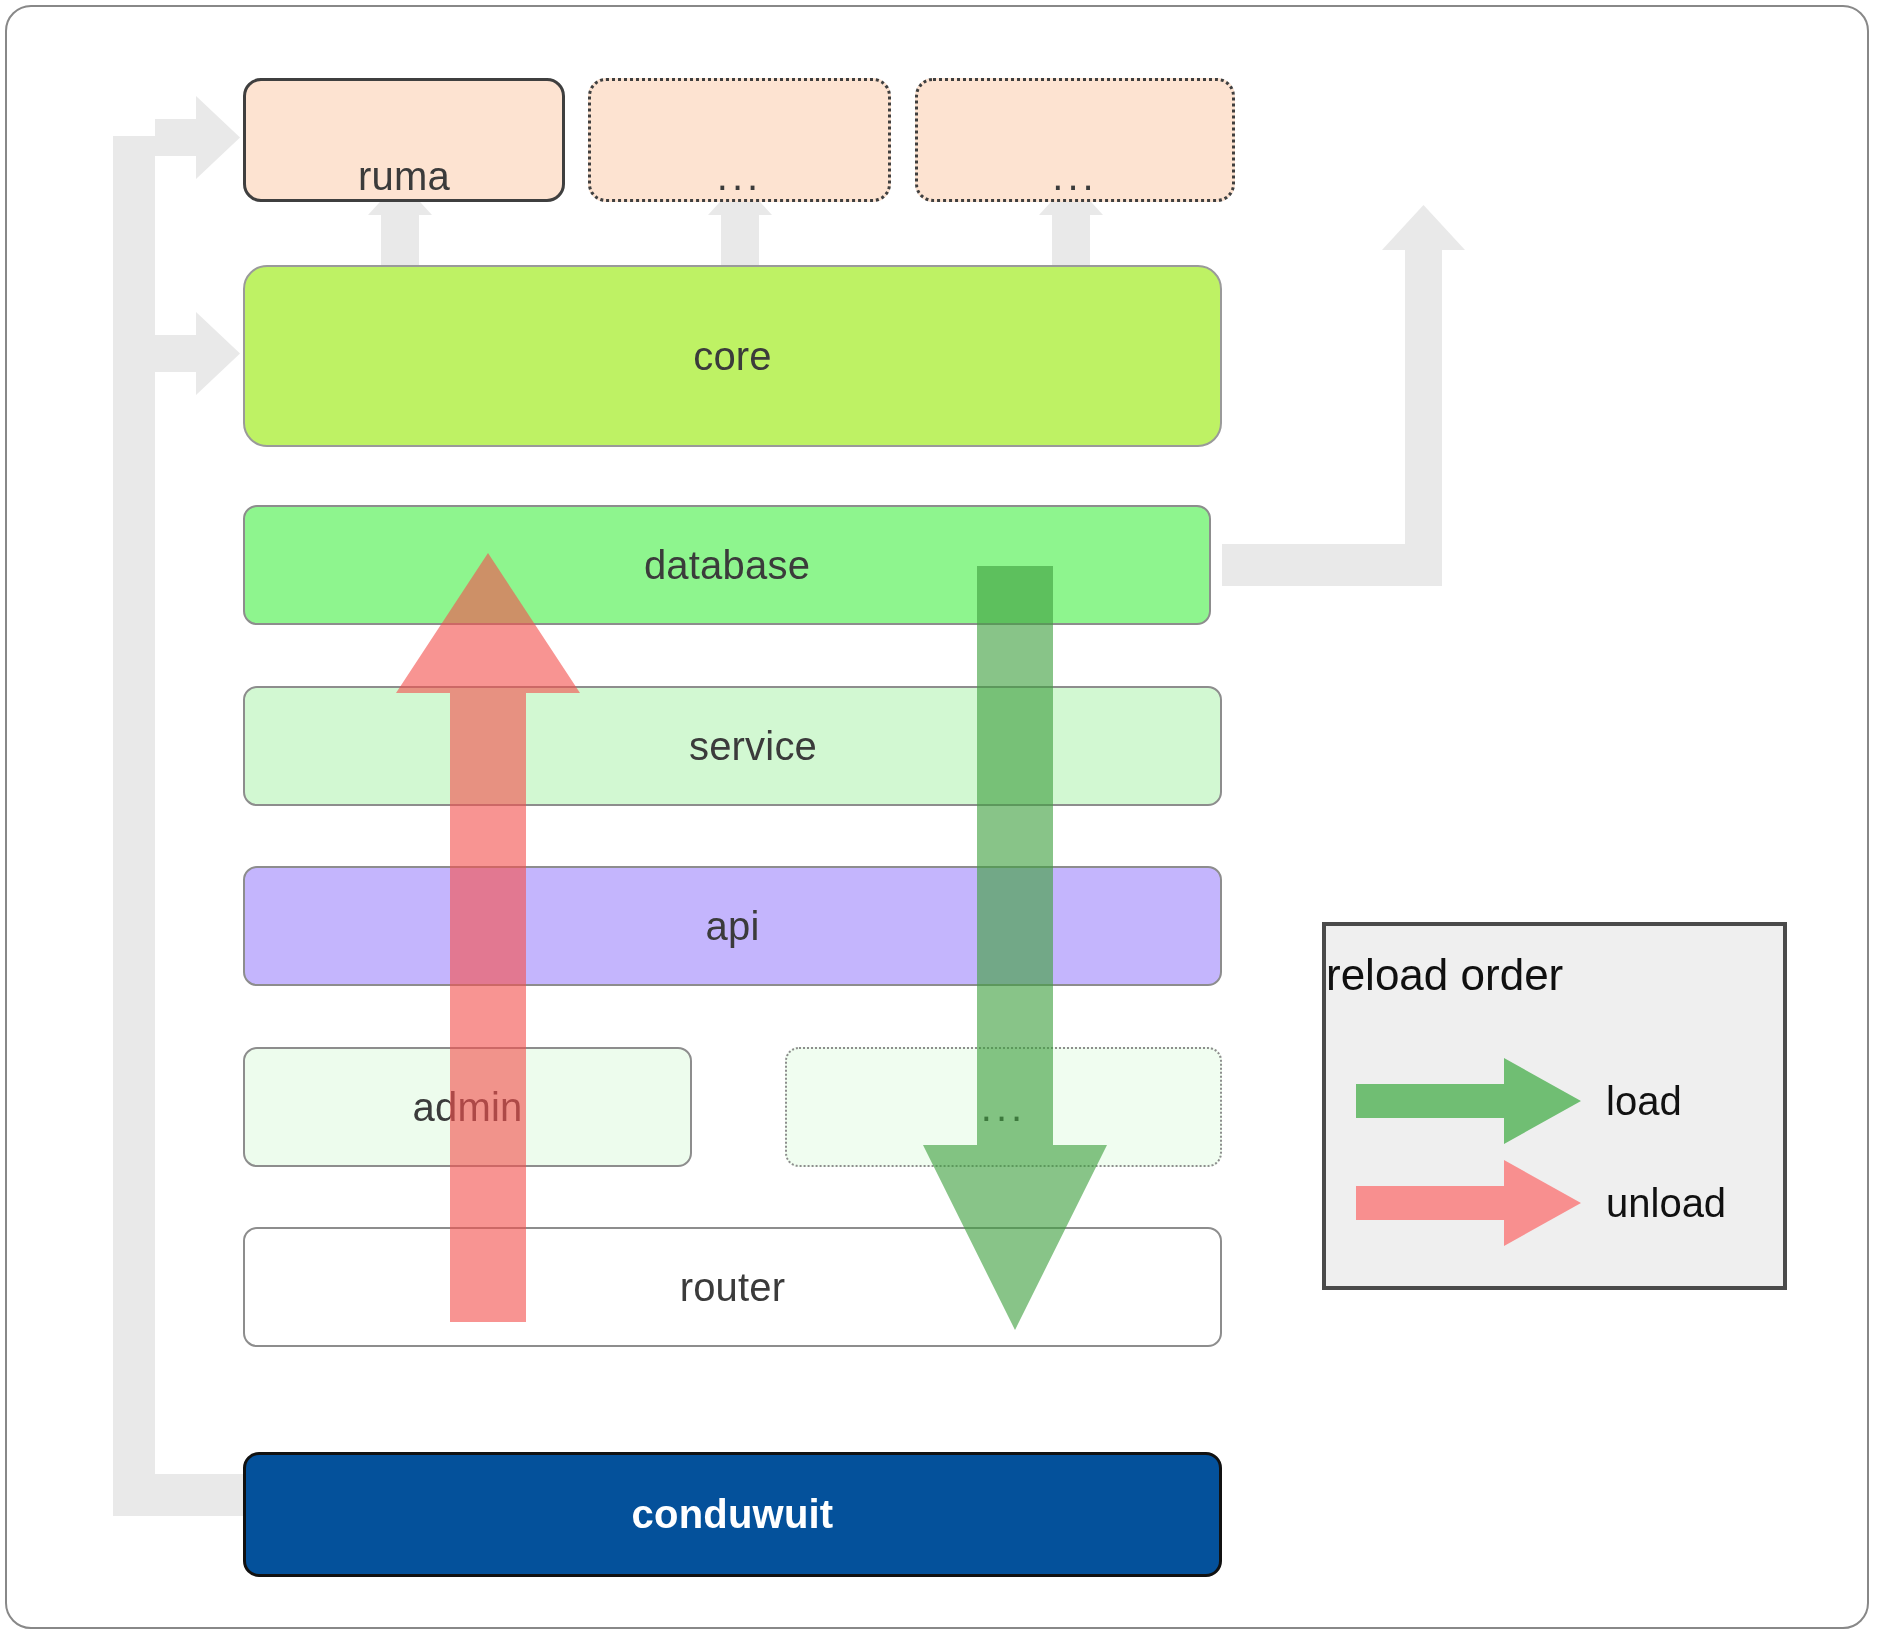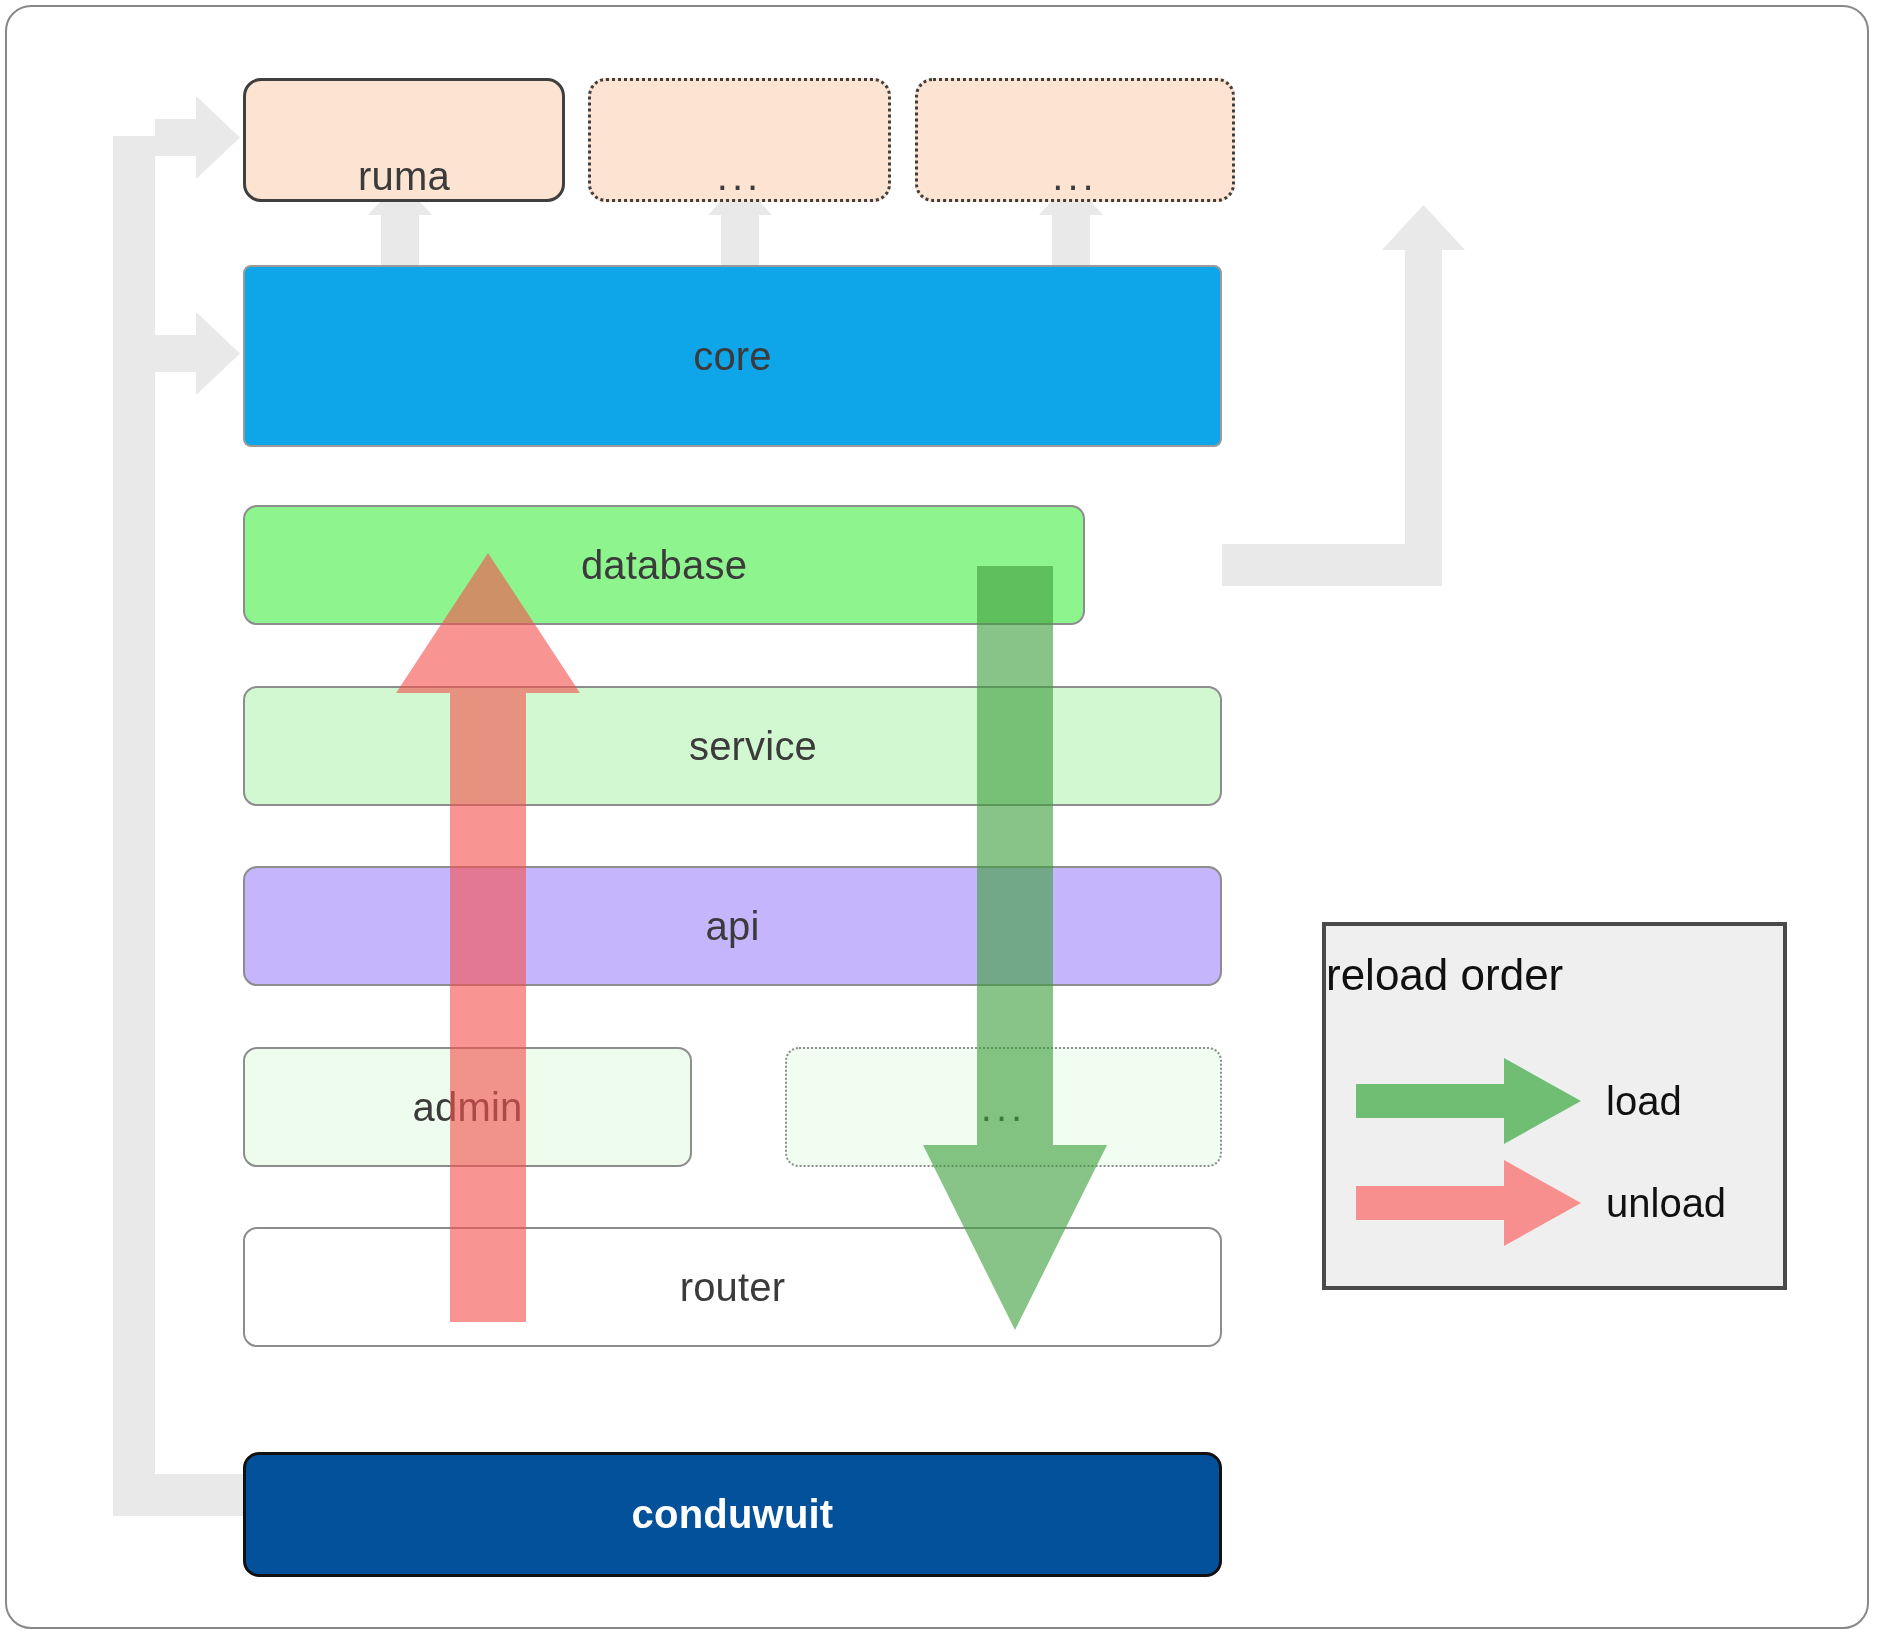--- a/index.html
+++ b/index.html
@@ -55,23 +55,23 @@
     align-items: flex-end;
   }
   .dep.dotted {
     border-style: dotted;
     border-width: 3px;
     border-color: #3f3f3f;
   }
 
   
   .core-box {
-    background: #0ea5e9;
+    background: #bef264;
     border: 2px solid #9a9a9a;
-    border-radius: 8px;
+    border-radius: 24px;
   }
 
   
   .lvl-database {
     background: #8ef58e;
     border: 2px solid #8d8d8d;
   }
   .lvl-service {
     background: #d2f8d2;
     border: 2px solid #8d8d8d;
@@ -210,21 +210,21 @@
 
   <div class="node dep dotted" style="left:915px; top:78px; width:320px; height:124px;">
     <span class="label dots-label">...</span>
   </div>
 
 
   <div class="node core-box" style="left:243px; top:265px; width:979px; height:182px;">
     <span class="label">core</span>
   </div>
 
-  <div class="node lvl-database" style="left:243px; top:505px; width:842px; height:120px;">
+  <div class="node lvl-database" style="left:243px; top:505px; width:968px; height:120px;">
     <span class="label">database</span>
   </div>
 
   <div class="node lvl-service" style="left:243px; top:686px; width:979px; height:120px;">
     <span class="label">service</span>
   </div>
 
   <div class="node lvl-api" style="left:243px; top:866px; width:979px; height:120px;">
     <span class="label">api</span>
   </div>

